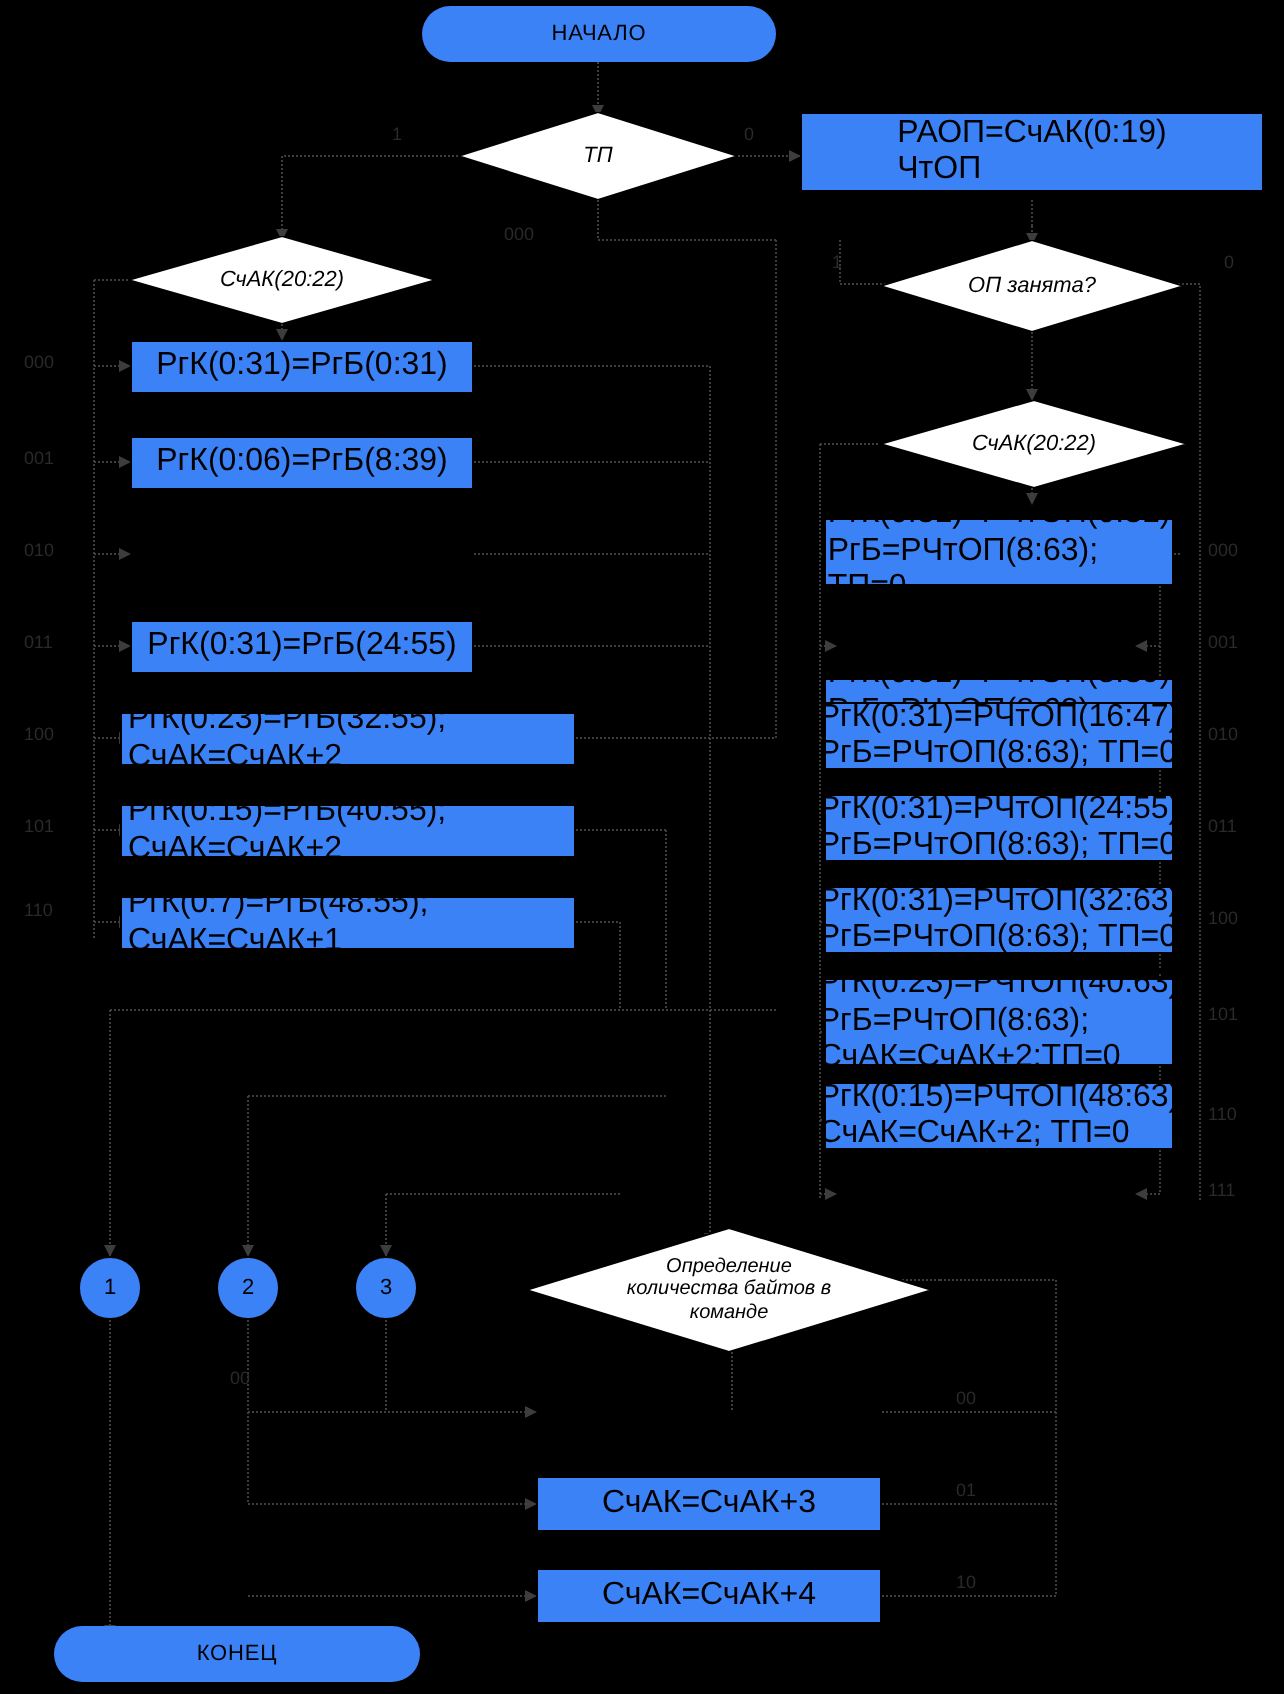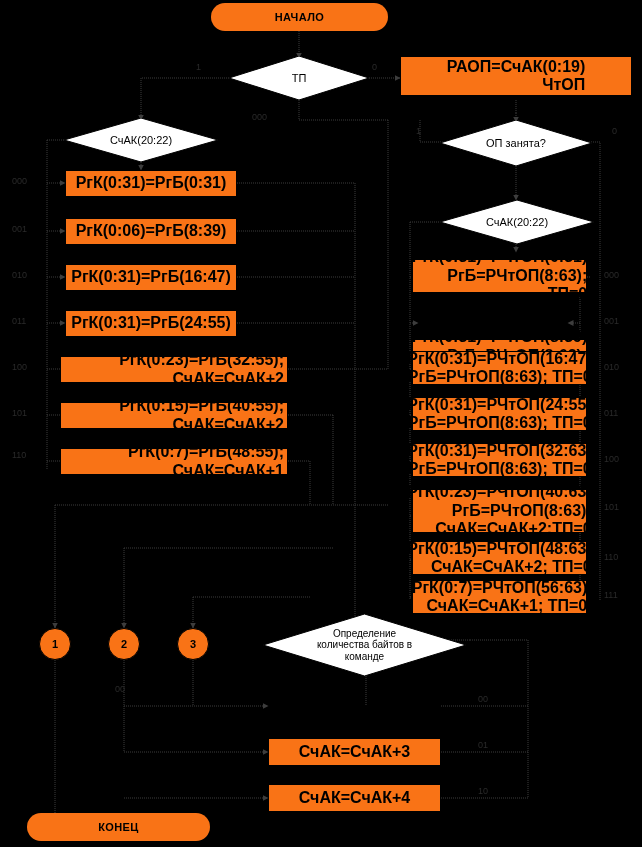--- a/index.html
+++ b/index.html
@@ -18,29 +18,28 @@
   svg.wires {
     position: absolute;
     left: 0;
     top: 0;
     width: 642px;
     height: 847px;
     pointer-events: none;
   }
   .node {
     position: absolute;
-    background: #f97316;
+    background: #3b82f6;
     color: #000000;
     box-sizing: border-box;
     display: flex;
     align-items: center;
     justify-content: center;
-    text-align: right;
+    text-align: left;
     line-height: 1.15;
-    font-weight: bold;
   }
   .rect {
     border: 1px solid #000000;
     font-size: 16px;
     padding: 1px 3px;
     white-space: pre-line;
   }
   .terminator {
     border-radius: 999px;
     font-size: 11px;
@@ -68,20 +67,21 @@
     height: 100%;
     display: flex;
     align-items: center;
     justify-content: center;
     text-align: center;
     color: #000000;
     font-size: 11px;
     line-height: 1.12;
     white-space: pre-line;
     z-index: 2;
+    font-style: italic;
   }
   .edge-label {
     position: absolute;
     color: #2a2a2a;
     font-size: 9px;
     font-family: "Liberation Sans", sans-serif;
     white-space: nowrap;
   }
 </style>
 </head>
@@ -226,23 +226,20 @@
     </svg>
     <div class="diamond-label">СчАК(20:22)</div>
   </div>
 
   <div class="node rect" style="left:65px; top:170px; width:172px; height:27px;">
     <span>РгК(0:31)=РгБ(0:31)</span>
   </div>
   <div class="node rect" style="left:65px; top:218px; width:172px; height:27px;">
     <span>РгК(0:06)=РгБ(8:39)</span>
   </div>
-  <div class="node rect" style="left:65px; top:264px; width:172px; height:27px;">
-    <span>РгК(0:31)=РгБ(16:47)</span>
-  </div>
   <div class="node rect" style="left:65px; top:310px; width:172px; height:27px;">
     <span>РгК(0:31)=РгБ(24:55)</span>
   </div>
   <div class="node rect" style="left:60px; top:356px; width:228px; height:27px;">
     <span>РгК(0:23)=РгБ(32:55); СчАК=СчАК+2</span>
   </div>
   <div class="node rect" style="left:60px; top:402px; width:228px; height:27px;">
     <span>РгК(0:15)=РгБ(40:55); СчАК=СчАК+2</span>
   </div>
   <div class="node rect" style="left:60px; top:448px; width:228px; height:27px;">
@@ -270,24 +267,20 @@
 РгБ=РЧтОП(8:63); ТП=0</span>
   </div>
   <div class="node rect" style="left:412px; top:489px; width:175px; height:44px;">
     <span>РгК(0:23)=РЧтОП(40:63)
 РгБ=РЧтОП(8:63);
 СчАК=СчАК+2;ТП=0</span>
   </div>
   <div class="node rect" style="left:412px; top:541px; width:175px; height:34px;">
     <span>РгК(0:15)=РЧтОП(48:63)
 СчАК=СчАК+2; ТП=0</span>
-  </div>
-  <div class="node rect" style="left:412px; top:580px; width:175px; height:34px;">
-    <span>РгК(0:7)=РЧтОП(56:63)
-СчАК=СчАК+1; ТП=0</span>
   </div>
 
   <div class="node connector" style="left:39px; top:628px; width:32px; height:32px; border:1px solid #000;">
     <span>1</span>
   </div>
   <div class="node connector" style="left:108px; top:628px; width:32px; height:32px; border:1px solid #000;">
     <span>2</span>
   </div>
   <div class="node connector" style="left:177px; top:628px; width:32px; height:32px; border:1px solid #000;">
     <span>3</span>

